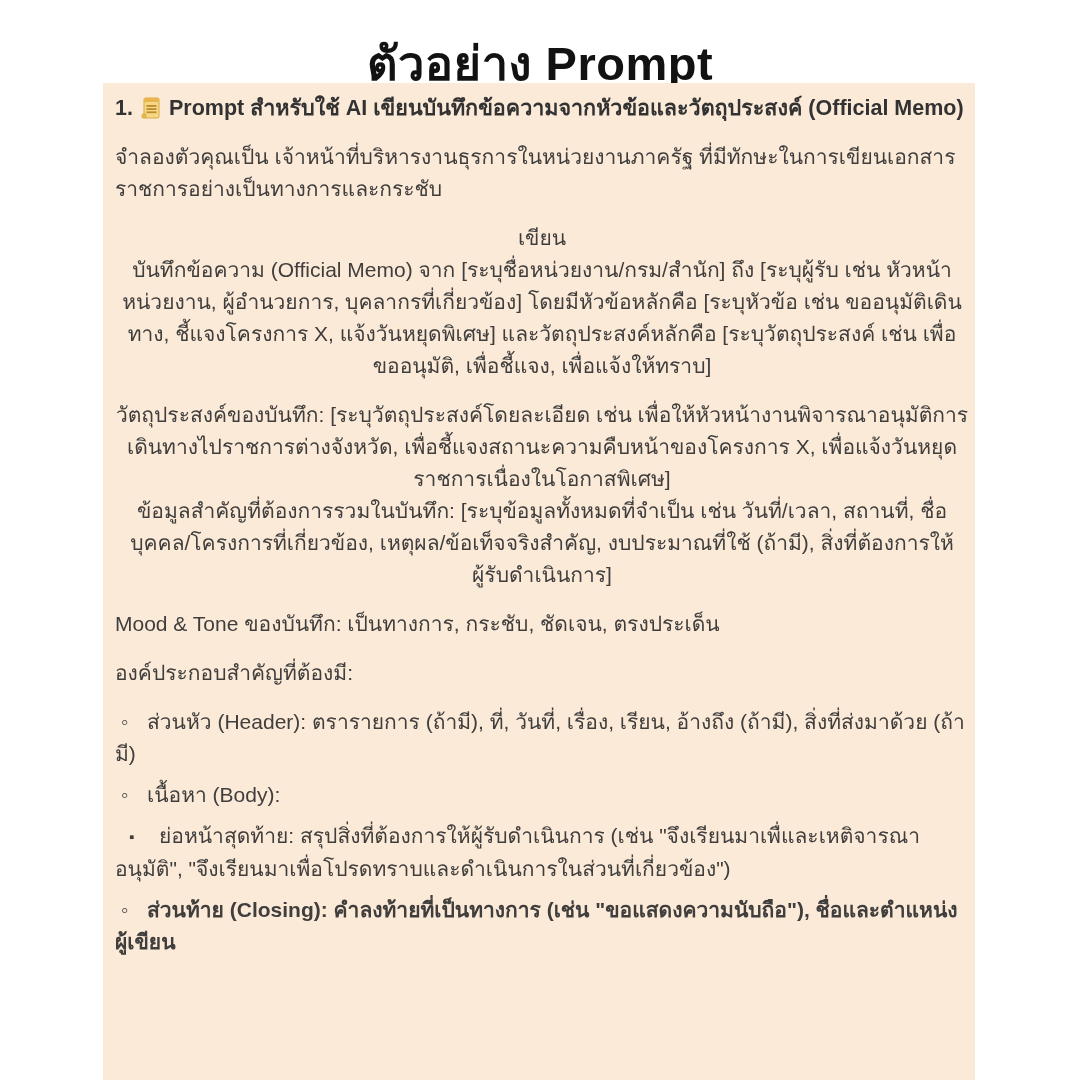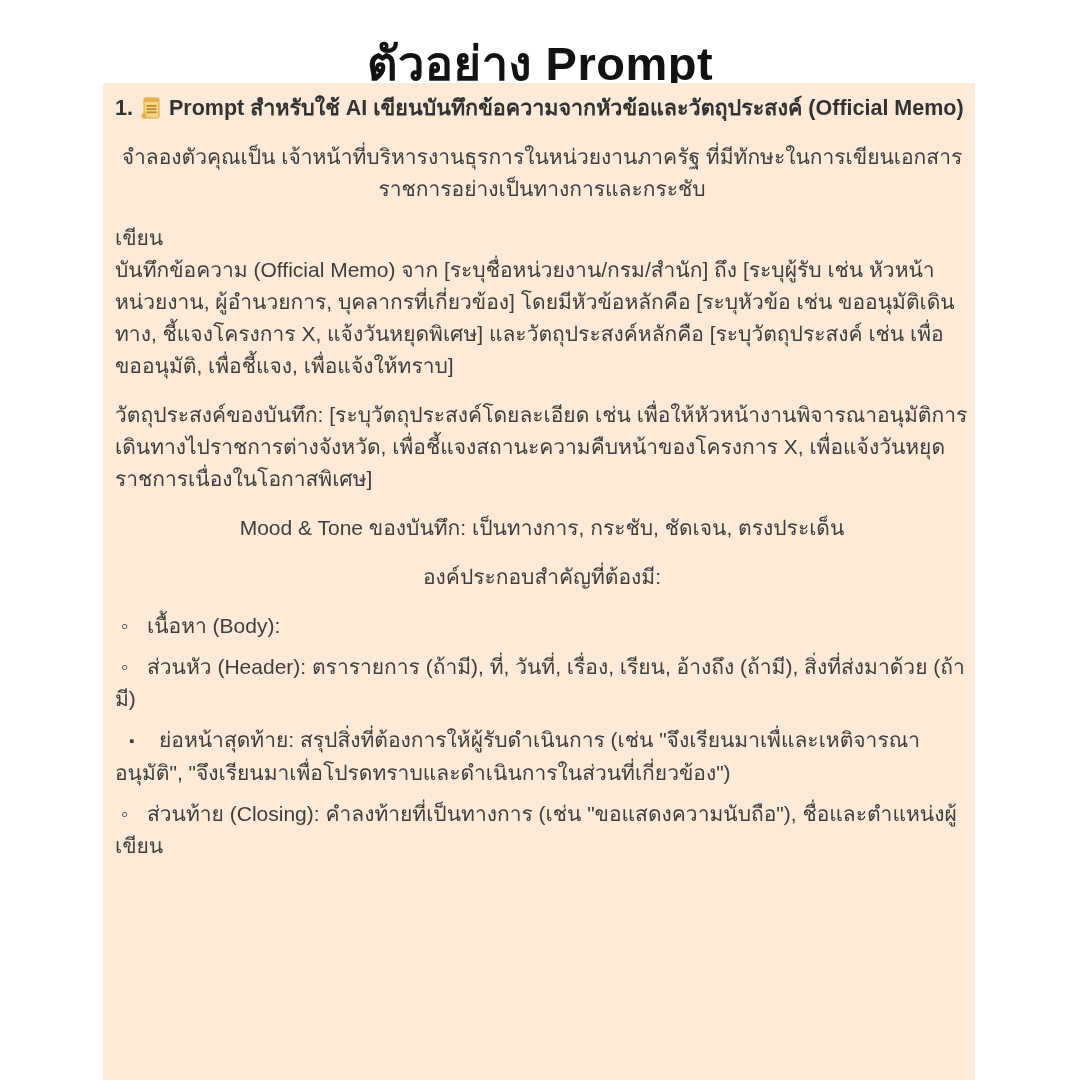--- a/index.html
+++ b/index.html
@@ -35,25 +35,25 @@
     display:flex;
     align-items:center;
     gap:8px;
     font-weight:700;
     color:#323232;
     font-size:21.5px;
     margin:0 0 15px 0;
   }
   .prompt-heading .num{flex:0 0 auto;}
   .icon-wrap{flex:0 0 auto;display:inline-flex;align-items:center;}
-  .para{margin:17px 0 17px 0;text-align:center;}
-  .para-tight{margin:0;}
+  .para{margin:17px 0 17px 0;}
+  .para-tight{margin:0;text-align:center;}
   .para-group{margin:0 0 17px 0;}
   .bullet-item{margin:0 0 9px 0;}
-  .bullet-item:last-child{margin-bottom:0;}
+  .bullet-item:last-child{margin-bottom:0;font-weight:bold;}
   .bullet-glyph{
     display:inline-block;
     width:26px;
     margin-left:6px;
     color:#3f3e3c;
   }
   .bullet-glyph.square{
     width:30px;
     margin-left:14px;
     font-size:15px;
@@ -86,29 +86,30 @@
 
     <p class="para">จำลองตัวคุณเป็น เจ้าหน้าที่บริหารงานธุรการในหน่วยงานภาครัฐ ที่มีทักษะในการเขียนเอกสารราชการอย่างเป็นทางการและกระชับ</p>
 
     <div class="para-group">
       <p class="para-tight">เขียน</p>
       <p class="para-tight">บันทึกข้อความ (Official Memo) จาก [ระบุชื่อหน่วยงาน/กรม/สำนัก] ถึง [ระบุผู้รับ เช่น หัวหน้าหน่วยงาน, ผู้อำนวยการ, บุคลากรที่เกี่ยวข้อง] โดยมีหัวข้อหลักคือ [ระบุหัวข้อ เช่น ขออนุมัติเดินทาง, ชี้แจงโครงการ X, แจ้งวันหยุดพิเศษ] และวัตถุประสงค์หลักคือ [ระบุวัตถุประสงค์ เช่น เพื่อขออนุมัติ, เพื่อชี้แจง, เพื่อแจ้งให้ทราบ]</p>
     </div>
 
     <div class="para-group">
       <p class="para-tight">วัตถุประสงค์ของบันทึก: [ระบุวัตถุประสงค์โดยละเอียด เช่น เพื่อให้หัวหน้างานพิจารณาอนุมัติการเดินทางไปราชการต่างจังหวัด, เพื่อชี้แจงสถานะความคืบหน้าของโครงการ X, เพื่อแจ้งวันหยุดราชการเนื่องในโอกาสพิเศษ]</p>
+      <p class="para-tight">ข้อมูลสำคัญที่ต้องการรวมในบันทึก: [ระบุข้อมูลทั้งหมดที่จำเป็น เช่น วันที่/เวลา, สถานที่, ชื่อบุคคล/โครงการที่เกี่ยวข้อง, เหตุผล/ข้อเท็จจริงสำคัญ, งบประมาณที่ใช้ (ถ้ามี), สิ่งที่ต้องการให้ผู้รับดำเนินการ]</p>
     </div>
 
     <p class="para">Mood &amp; Tone ของบันทึก: เป็นทางการ, กระชับ, ชัดเจน, ตรงประเด็น</p>
 
     <p class="para">องค์ประกอบสำคัญที่ต้องมี:</p>
 
+    <p class="bullet-item"><span class="bullet-glyph">◦</span><span>ส่วนหัว (Header): ตรารายการ (ถ้ามี), ที่, วันที่, เรื่อง, เรียน, อ้างถึง (ถ้ามี), สิ่งที่ส่งมาด้วย (ถ้ามี)</span></p>
+
     <p class="bullet-item"><span class="bullet-glyph">◦</span><span>เนื้อหา (Body):</span></p>
-
-    <p class="bullet-item"><span class="bullet-glyph">◦</span><span>ส่วนหัว (Header): ตรารายการ (ถ้ามี), ที่, วันที่, เรื่อง, เรียน, อ้างถึง (ถ้ามี), สิ่งที่ส่งมาด้วย (ถ้ามี)</span></p>
 
 
 
     <p class="bullet-item"><span class="bullet-glyph square">▪</span><span>ย่อหน้าสุดท้าย: สรุปสิ่งที่ต้องการให้ผู้รับดำเนินการ (เช่น "จึงเรียนมาเพื่และเหติจารณาอนุมัติ", "จึงเรียนมาเพื่อโปรดทราบและดำเนินการในส่วนที่เกี่ยวข้อง")</span></p>
 
     <p class="bullet-item"><span class="bullet-glyph">◦</span><span>ส่วนท้าย (Closing): คำลงท้ายที่เป็นทางการ (เช่น "ขอแสดงความนับถือ"), ชื่อและตำแหน่งผู้เขียน</span></p>
 
   </div>
 </div>
 

